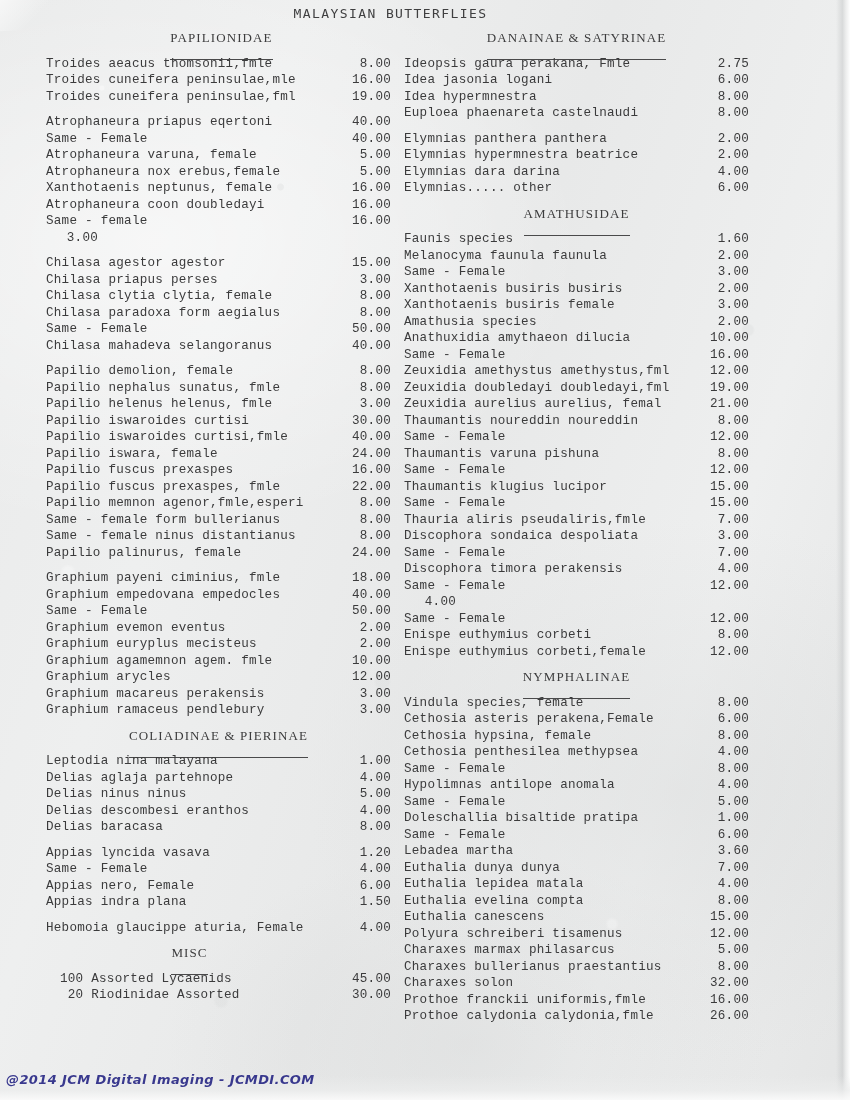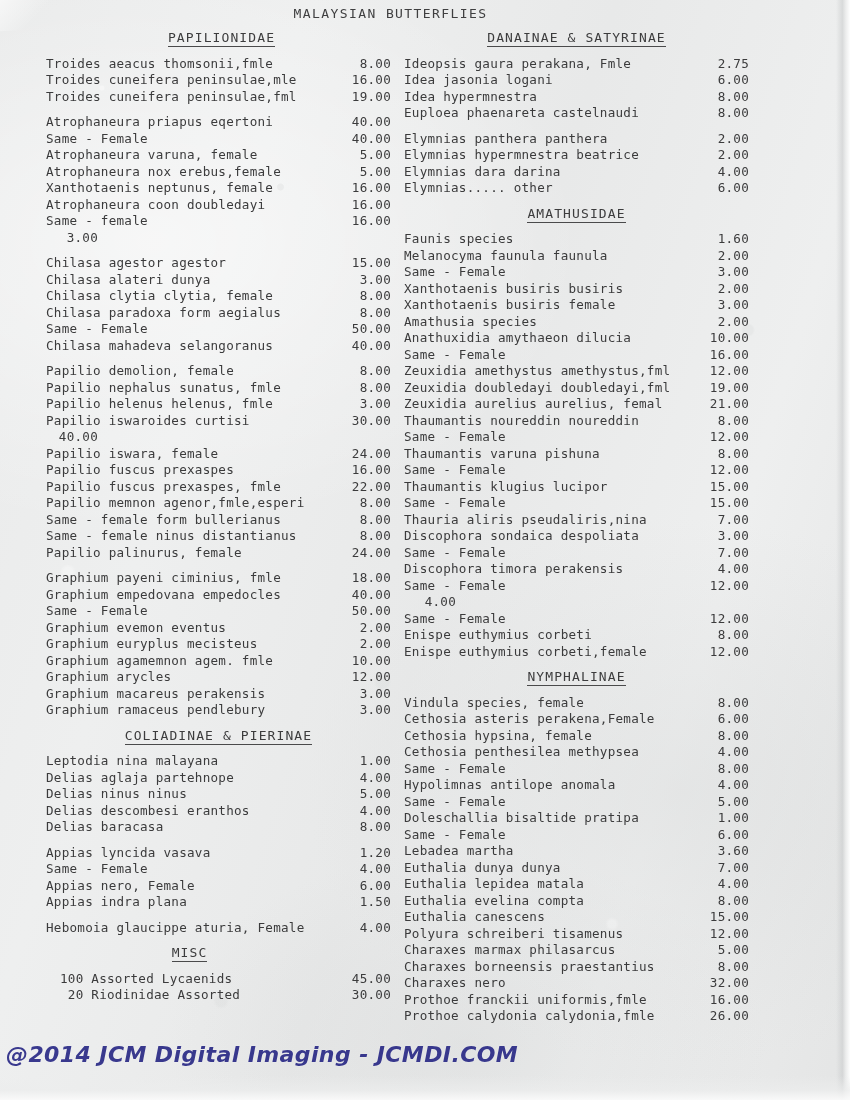--- a/index.html
+++ b/index.html
@@ -82,50 +82,51 @@
   .section-head {
     text-align: center;
     font-size: 13px;
     letter-spacing: 1.1px;
     color: #3c3c3d;
     margin: 0 0 9px 0;
     line-height: 16.5px;
   }
   .section-head span {
     border-bottom: 1.5px solid #4a4a4b;
-    padding-bottom: 1px;
+    padding-bottom: 14px;
+    font-family: Liberation Serif, serif;
   }
   .section-head.head-pap   { margin-left: 6px; }
   .section-head.head-misc  { margin-left: -58px; }
   .section-head.head-colia { margin-left: 0px; }
 
-  .entries { margin: 0; padding: 0; }
+  .entries { margin: 0; padding: 0; font-family: Liberation Mono, monospace; }
 
   .row {
     display: flex;
     align-items: baseline;
     line-height: 16.5px;
     font-size: 12.6px;
     letter-spacing: .25px;
     white-space: pre;
   }
   .row .nm  { flex: 1 1 auto; }
   .row .pr  { flex: 0 0 52px; text-align: right; }
   .row.indent .nm { padding-left: 14px; }
 
   .gap { height: 9px; }
 
   .watermark {
     position: absolute;
     left: 6px;
-    top: 1042px;
+    top: 1072px;
     font-family: "DejaVu Sans", "Liberation Sans", sans-serif;
     font-style: italic;
     font-weight: 700;
-    font-size: 22px;
+    font-size: 13px;
     letter-spacing: .4px;
     color: #2a2a86;
     opacity: .92;
     text-shadow: 0 0 1px rgba(255,255,255,.6);
   }
 </style>
 </head>
 <body>
 
 <div id="page">
@@ -147,31 +148,31 @@
         <div class="row"><span class="nm">Atrophaneura priapus eqertoni</span><span class="pr">40.00</span></div>
         <div class="row"><span class="nm">Same - Female</span><span class="pr">40.00</span></div>
         <div class="row"><span class="nm">Atrophaneura varuna, female</span><span class="pr">5.00</span></div>
         <div class="row"><span class="nm">Atrophaneura nox erebus,female</span><span class="pr">5.00</span></div>
         <div class="row"><span class="nm">Xanthotaenis neptunus, female</span><span class="pr">16.00</span></div>
         <div class="row"><span class="nm">Atrophaneura coon doubledayi</span><span class="pr">16.00</span></div>
         <div class="row"><span class="nm">Same - female</span><span class="pr">16.00</span></div>
         <div class="row"><span class="pr">3.00</span></div>
         <div class="gap"></div>
         <div class="row"><span class="nm">Chilasa agestor agestor</span><span class="pr">15.00</span></div>
-        <div class="row"><span class="nm">Chilasa alateri dunya</span><span class="pr">3.00</span></div>
+        <div class="row"><span class="nm">Chilasa priapus perses</span><span class="pr">3.00</span></div>
         <div class="row"><span class="nm">Chilasa clytia clytia, female</span><span class="pr">8.00</span></div>
         <div class="row"><span class="nm">Chilasa paradoxa form aegialus</span><span class="pr">8.00</span></div>
         <div class="row"><span class="nm">Same - Female</span><span class="pr">50.00</span></div>
         <div class="row"><span class="nm">Chilasa mahadeva selangoranus</span><span class="pr">40.00</span></div>
         <div class="gap"></div>
         <div class="row"><span class="nm">Papilio demolion, female</span><span class="pr">8.00</span></div>
         <div class="row"><span class="nm">Papilio nephalus sunatus, fmle</span><span class="pr">8.00</span></div>
         <div class="row"><span class="nm">Papilio helenus helenus, fmle</span><span class="pr">3.00</span></div>
         <div class="row"><span class="nm">Papilio iswaroides curtisi</span><span class="pr">30.00</span></div>
-        <div class="row"><span class="pr">40.00</span></div>
+        <div class="row"><span class="nm">Papilio iswaroides curtisi,fmle</span><span class="pr">40.00</span></div>
         <div class="row"><span class="nm">Papilio iswara, female</span><span class="pr">24.00</span></div>
         <div class="row"><span class="nm">Papilio fuscus prexaspes</span><span class="pr">16.00</span></div>
         <div class="row"><span class="nm">Papilio fuscus prexaspes, fmle</span><span class="pr">22.00</span></div>
         <div class="row"><span class="nm">Papilio memnon agenor,fmle,esperi</span><span class="pr">8.00</span></div>
         <div class="row"><span class="nm">Same - female form bullerianus</span><span class="pr">8.00</span></div>
         <div class="row"><span class="nm">Same - female ninus distantianus</span><span class="pr">8.00</span></div>
         <div class="row"><span class="nm">Papilio palinurus, female</span><span class="pr">24.00</span></div>
         <div class="gap"></div>
         <div class="row"><span class="nm">Graphium payeni ciminius, fmle</span><span class="pr">18.00</span></div>
         <div class="row"><span class="nm">Graphium empedovana empedocles</span><span class="pr">40.00</span></div>
@@ -232,21 +233,21 @@
         <div class="row"><span class="nm">Same - Female</span><span class="pr">16.00</span></div>
         <div class="row"><span class="nm">Zeuxidia amethystus amethystus,fml</span><span class="pr">12.00</span></div>
         <div class="row"><span class="nm">Zeuxidia doubledayi doubledayi,fml</span><span class="pr">19.00</span></div>
         <div class="row"><span class="nm">Zeuxidia aurelius aurelius, femal</span><span class="pr">21.00</span></div>
         <div class="row"><span class="nm">Thaumantis noureddin noureddin</span><span class="pr">8.00</span></div>
         <div class="row"><span class="nm">Same - Female</span><span class="pr">12.00</span></div>
         <div class="row"><span class="nm">Thaumantis varuna pishuna</span><span class="pr">8.00</span></div>
         <div class="row"><span class="nm">Same - Female</span><span class="pr">12.00</span></div>
         <div class="row"><span class="nm">Thaumantis klugius lucipor</span><span class="pr">15.00</span></div>
         <div class="row"><span class="nm">Same - Female</span><span class="pr">15.00</span></div>
-        <div class="row"><span class="nm">Thauria aliris pseudaliris,nina</span><span class="pr">7.00</span></div>
+        <div class="row"><span class="nm">Thauria aliris pseudaliris,fmle</span><span class="pr">7.00</span></div>
         <div class="row"><span class="nm">Discophora sondaica despoliata</span><span class="pr">3.00</span></div>
         <div class="row"><span class="nm">Same - Female</span><span class="pr">7.00</span></div>
         <div class="row"><span class="nm">Discophora timora perakensis</span><span class="pr">4.00</span></div>
         <div class="row"><span class="nm">Same - Female</span><span class="pr">12.00</span></div>
         <div class="row"><span class="pr">4.00</span></div>
         <div class="row"><span class="nm">Same - Female</span><span class="pr">12.00</span></div>
         <div class="row"><span class="nm">Enispe euthymius corbeti</span><span class="pr">8.00</span></div>
         <div class="row"><span class="nm">Enispe euthymius corbeti,female</span><span class="pr">12.00</span></div>
       </div>
       <div class="gap"></div>
@@ -261,22 +262,22 @@
         <div class="row"><span class="nm">Same - Female</span><span class="pr">5.00</span></div>
         <div class="row"><span class="nm">Doleschallia bisaltide pratipa</span><span class="pr">1.00</span></div>
         <div class="row"><span class="nm">Same - Female</span><span class="pr">6.00</span></div>
         <div class="row"><span class="nm">Lebadea martha</span><span class="pr">3.60</span></div>
         <div class="row"><span class="nm">Euthalia dunya dunya</span><span class="pr">7.00</span></div>
         <div class="row"><span class="nm">Euthalia lepidea matala</span><span class="pr">4.00</span></div>
         <div class="row"><span class="nm">Euthalia evelina compta</span><span class="pr">8.00</span></div>
         <div class="row"><span class="nm">Euthalia canescens</span><span class="pr">15.00</span></div>
         <div class="row"><span class="nm">Polyura schreiberi tisamenus</span><span class="pr">12.00</span></div>
         <div class="row"><span class="nm">Charaxes marmax philasarcus</span><span class="pr">5.00</span></div>
-        <div class="row"><span class="nm">Charaxes borneensis praestantius</span><span class="pr">8.00</span></div>
-        <div class="row"><span class="nm">Charaxes nero</span><span class="pr">32.00</span></div>
+        <div class="row"><span class="nm">Charaxes bullerianus praestantius</span><span class="pr">8.00</span></div>
+        <div class="row"><span class="nm">Charaxes solon</span><span class="pr">32.00</span></div>
         <div class="row"><span class="nm">Prothoe franckii uniformis,fmle</span><span class="pr">16.00</span></div>
         <div class="row"><span class="nm">Prothoe calydonia calydonia,fmle</span><span class="pr">26.00</span></div>
       </div>
     </div>
 
   <div class="watermark">@2014 JCM Digital Imaging - JCMDI.COM</div>
 
 </div>
 
 </body></html>

